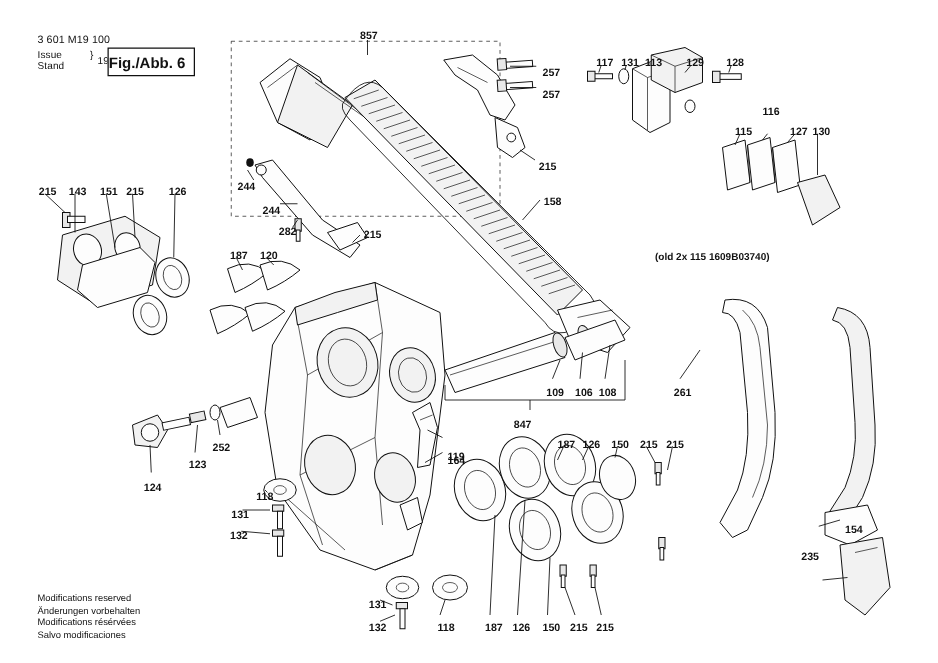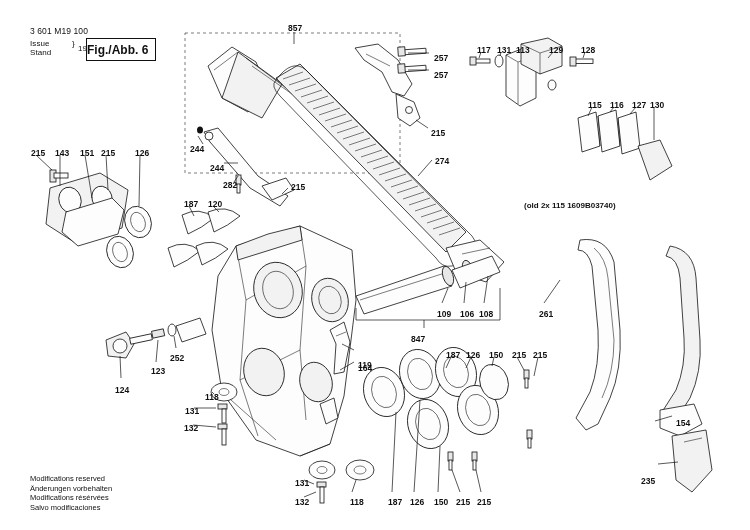--- a/index.html
+++ b/index.html
@@ -361,27 +361,27 @@
   <div id="callouts">
       <div class="lbl" style="left: 288px; top: 23px;">857</div>
       <div class="lbl" style="left: 434px; top: 53px;">257</div>
       <div class="lbl" style="left: 434px; top: 70px;">257</div>
       <div class="lbl" style="left: 477px; top: 45px;">117</div>
       <div class="lbl" style="left: 497px; top: 45px;">131</div>
       <div class="lbl" style="left: 516px; top: 45px;">113</div>
       <div class="lbl" style="left: 549px; top: 45px;">129</div>
       <div class="lbl" style="left: 581px; top: 45px;">128</div>
       <div class="lbl" style="left: 588px; top: 100px;">115</div>
-      <div class="lbl" style="left: 610px; top: 100px;">116</div>
+      <div class="lbl" style="left: 610px; top: 84px;">116</div>
       <div class="lbl" style="left: 632px; top: 100px;">127</div>
       <div class="lbl" style="left: 650px; top: 100px;">130</div>
       <div class="lbl" style="left: 431px; top: 128px;">215</div>
       <div class="lbl" style="left: 190px; top: 144px;">244</div>
       <div class="lbl" style="left: 210px; top: 163px;">244</div>
-      <div class="lbl" style="left: 435px; top: 156px;">274</div>
+      <div class="lbl" style="left: 435px; top: 156px;">158</div>
       <div class="lbl" style="left: 31px; top: 148px;">215</div>
       <div class="lbl" style="left: 55px; top: 148px;">143</div>
       <div class="lbl" style="left: 80px; top: 148px;">151</div>
       <div class="lbl" style="left: 101px; top: 148px;">215</div>
       <div class="lbl" style="left: 135px; top: 148px;">126</div>
       <div class="lbl" style="left: 223px; top: 180px;">282</div>
       <div class="lbl" style="left: 291px; top: 182px;">215</div>
       <div class="lbl" style="left: 184px; top: 199px;">187</div>
       <div class="lbl" style="left: 208px; top: 199px;">120</div>
       <div class="lbl" style="left: 437px; top: 309px;">109</div>
@@ -396,21 +396,21 @@
       <div class="lbl" style="left: 358px; top: 360px;">119</div>
       <div class="lbl" style="left: 446px; top: 350px;">187</div>
       <div class="lbl" style="left: 466px; top: 350px;">126</div>
       <div class="lbl" style="left: 489px; top: 350px;">150</div>
       <div class="lbl" style="left: 512px; top: 350px;">215</div>
       <div class="lbl" style="left: 533px; top: 350px;">215</div>
       <div class="lbl" style="left: 205px; top: 392px;">118</div>
       <div class="lbl" style="left: 185px; top: 406px;">131</div>
       <div class="lbl" style="left: 184px; top: 423px;">132</div>
       <div class="lbl" style="left: 628px; top: 418px; margin-left: 48px;">154</div>
-      <div class="lbl" style="left: 641px; top: 476px;">235</div>
+      <div class="lbl" style="left: 641px; top: 440px;">235</div>
       <div class="lbl" style="left: 295px; top: 478px;">131</div>
       <div class="lbl" style="left: 295px; top: 497px;">132</div>
       <div class="lbl" style="left: 350px; top: 497px;">118</div>
       <div class="lbl" style="left: 388px; top: 497px;">187</div>
       <div class="lbl" style="left: 410px; top: 497px;">126</div>
       <div class="lbl" style="left: 434px; top: 497px;">150</div>
       <div class="lbl" style="left: 456px; top: 497px;">215</div>
       <div class="lbl" style="left: 477px; top: 497px;">215</div>
     </div>
 </div>

